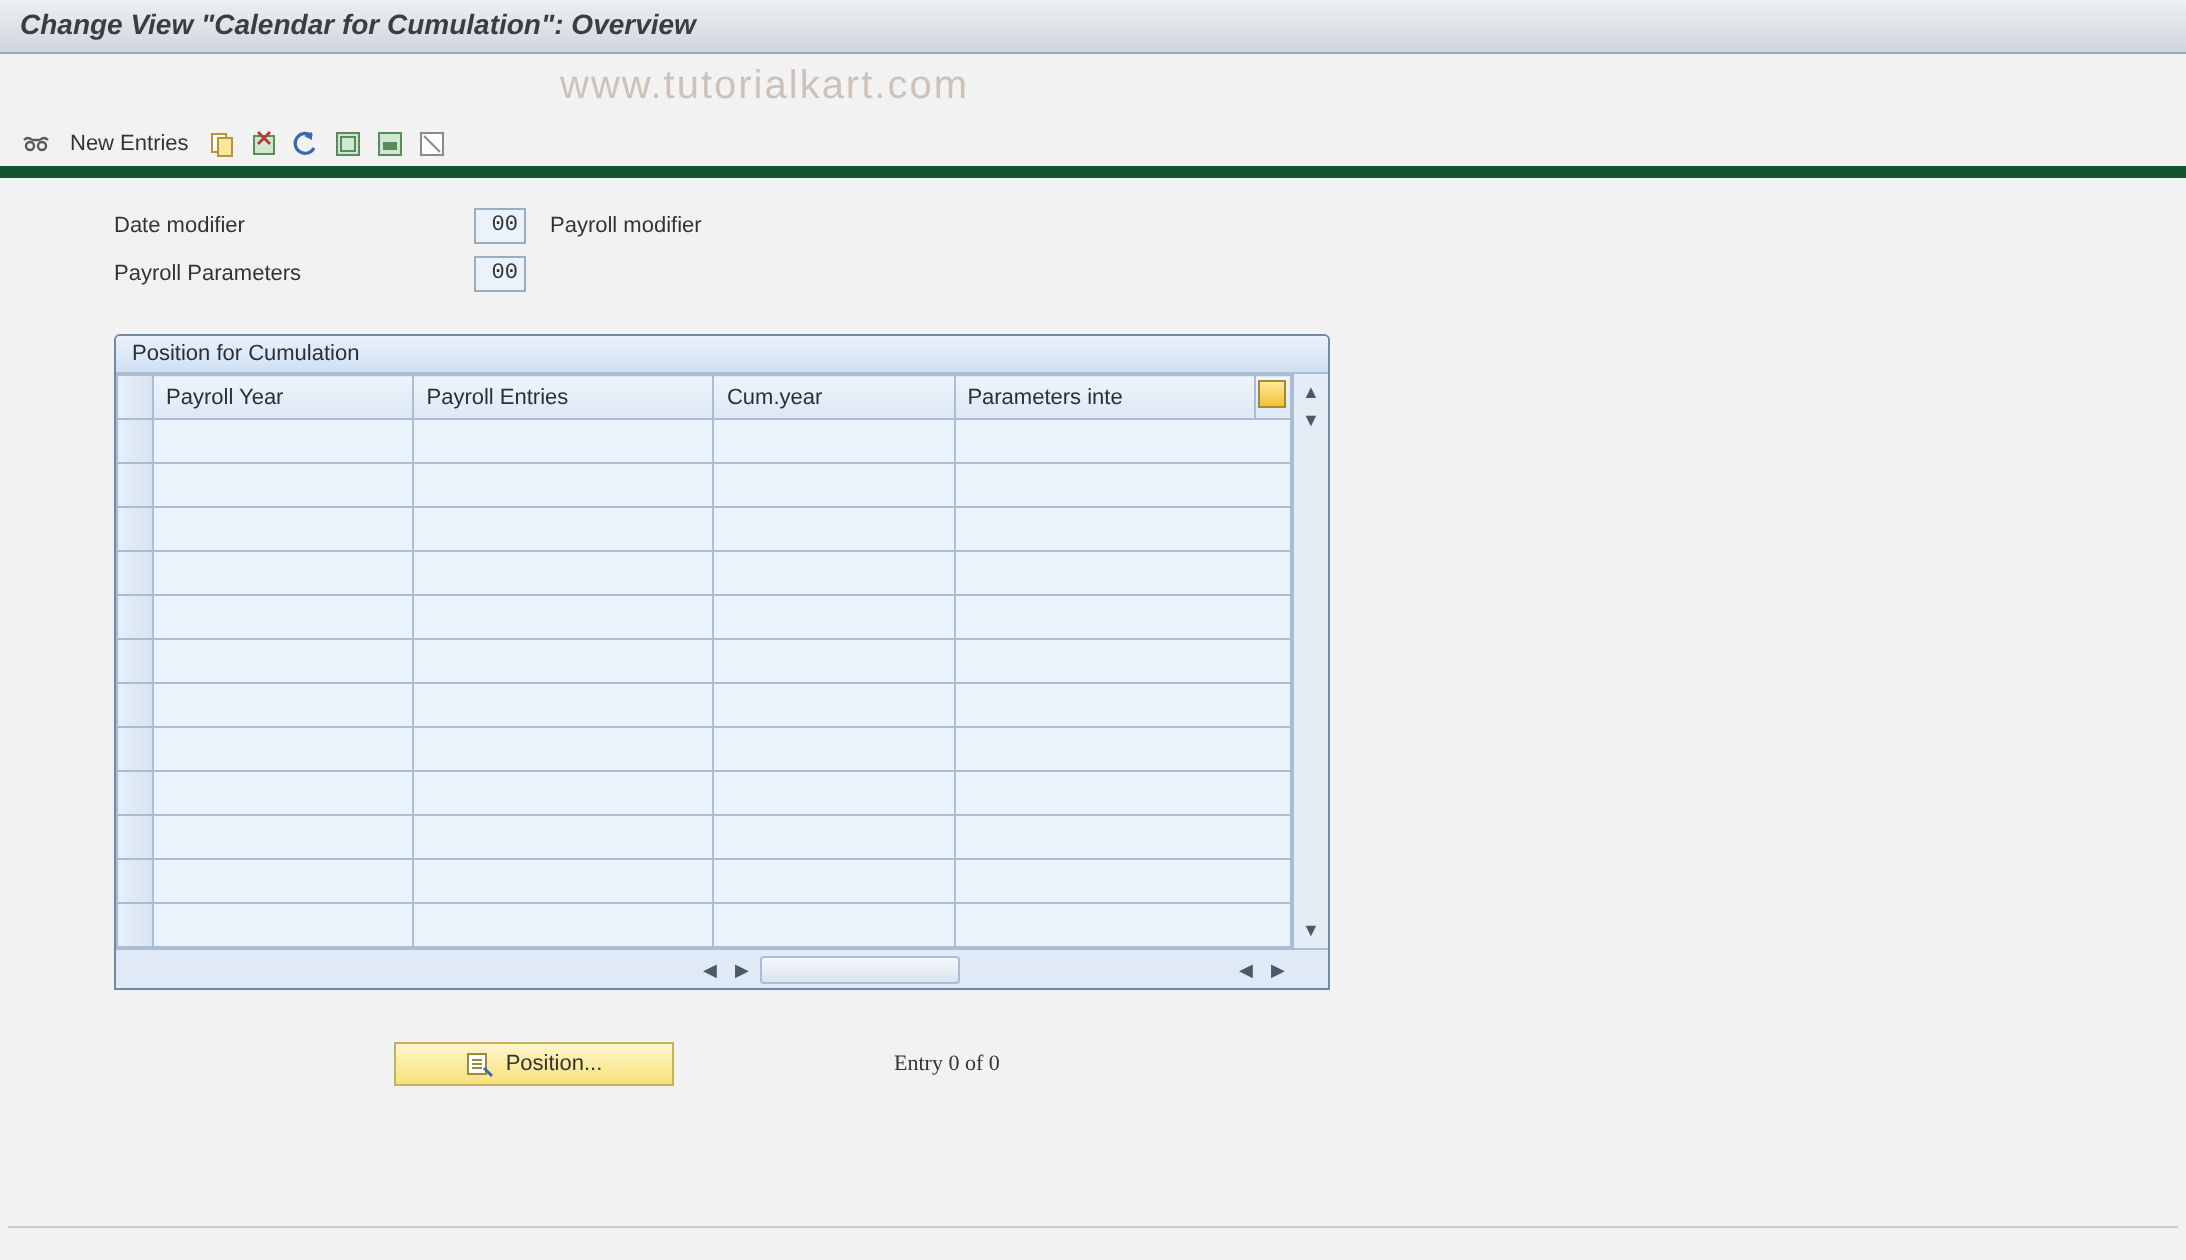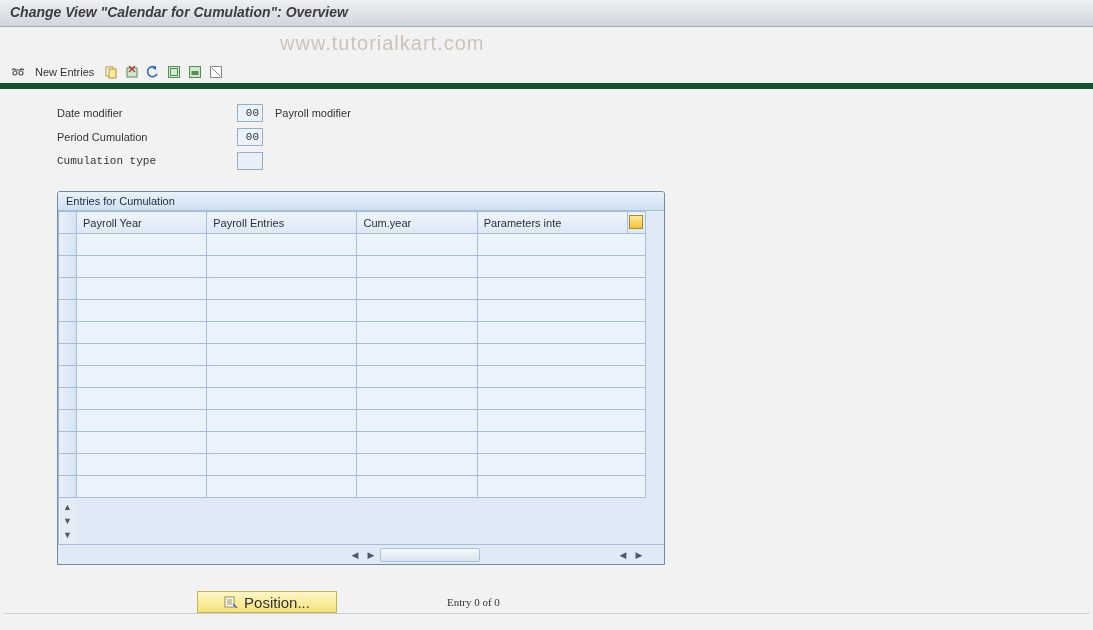--- a/index.html
+++ b/index.html
@@ -109,21 +109,20 @@
     .table-title {
       background: linear-gradient(to bottom, #e9f1fb 0%, #cfe0f2 100%);
       border-bottom: 1px solid #a9bed4;
       padding: 3px 8px;
       font-size: 11px;
       color: #2a2f36;
     }
     .table-wrap {
       display: flex;
       background: #dfeaf6;
-      flex-direction: column;
     }
     .grid {
       border-collapse: collapse;
       width: 588px;
       table-layout: fixed;
     }
     .grid th, .grid td {
       border: 1px solid #a9bed4;
       height: 22px;
       font-weight: normal;
@@ -203,21 +202,21 @@
       gap: 110px;
     }
     .pos-btn {
       display: flex;
       align-items: center;
       justify-content: center;
       width: 140px;
       height: 22px;
       background: linear-gradient(to bottom, #fdf6c9 0%, #f6e27a 100%);
       border: 1px solid #c7b258;
-      font-size: 15px;
+      font-size: 11px;
       color: #333;
       cursor: pointer;
       gap: 6px;
     }
     .pos-icon {
       width: 14px;
       height: 14px;
       display: inline-flex;
       align-items: center;
       justify-content: center;
@@ -294,30 +293,26 @@
 
 <div class="watermark">www.tutorialkart.com</div>
 
 <div class="content">
   <div class="form-row">
     <span class="form-label">Date modifier</span>
     <input class="form-input" value="00" style="">
     <span class="form-desc">Payroll modifier</span>
   </div>
   <div class="form-row">
-    <span class="form-label">Period Cumulation</span>
+    <span class="form-label">Payroll Parameters</span>
     <input class="form-input" value="00" style="">
   </div>
-  <div class="form-row">
-    <span class="form-label mono">Cumulation type</span>
-    <input class="form-input empty" value="" style="">
-  </div>
 
   <div class="table-panel">
-    <div class="table-title">Entries for Cumulation</div>
+    <div class="table-title">Position for Cumulation</div>
     <div class="table-wrap">
       <table class="grid">
         <colgroup>
           <col style="width:18px">
           <col style="width:130px">
           <col style="width:150px">
           <col style="width:120px">
           <col style="width:150px">
           <col style="width:18px">
         </colgroup>

